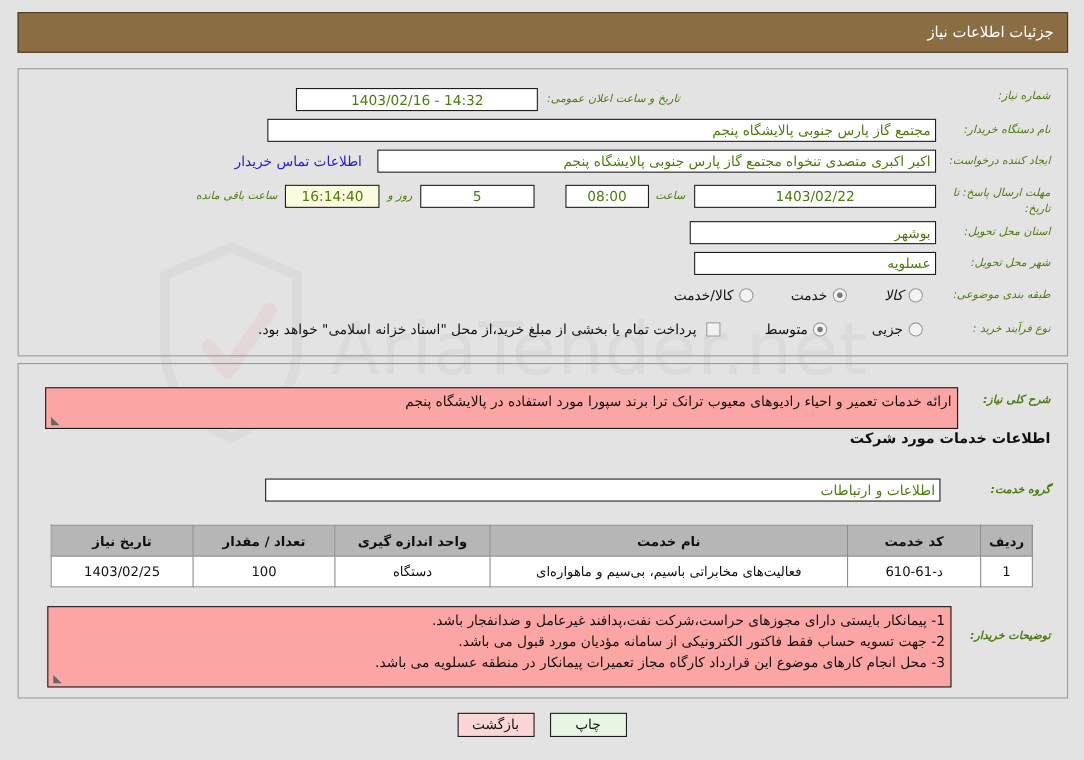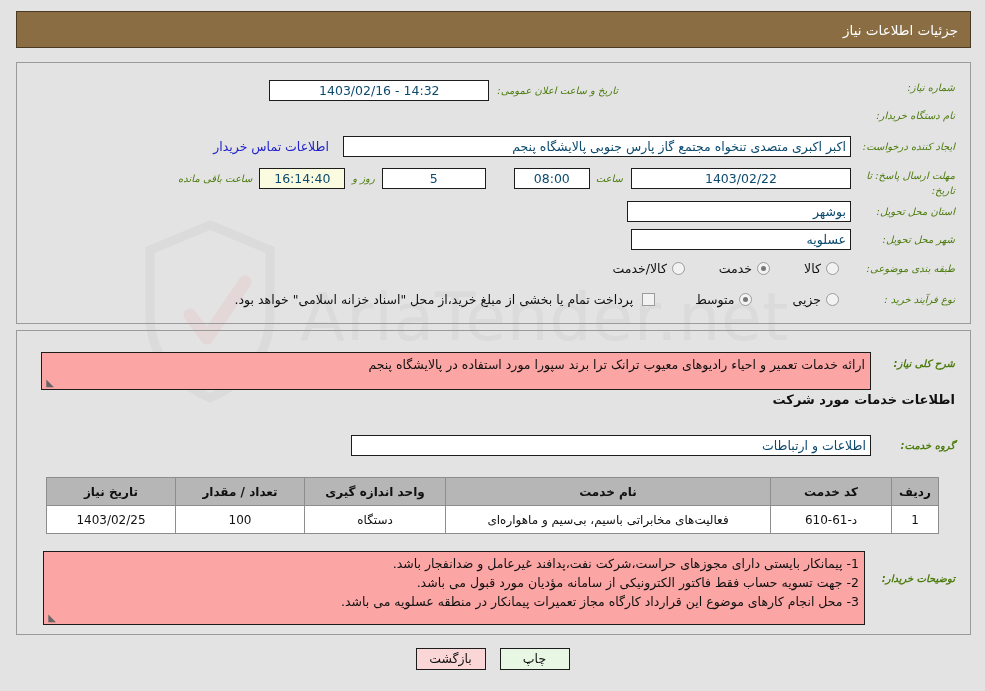--- a/index.html
+++ b/index.html
@@ -71,21 +71,21 @@
     font-style: italic;
   }
   .lbl-b { font-weight: bold; }
   .fld {
     box-sizing: border-box;
     border: 1px solid #1c1c1c;
     background: #ffffff;
     height: 21px;
     line-height: 19px;
     font-size: 12.5px;
-    color: #0c4a6e;
+    color: #4d7c0f;
     padding: 0 4px;
     text-align: center;
     overflow: hidden;
   }
   .fld.right { text-align: right; }
   .fld.yellow { background: #fbfbe0; }
   .linklike {
     color: #2222cc;
     font-size: 12.5px;
     text-decoration: none;
@@ -230,20 +230,21 @@
   <div class="row" style="right:30px; top:80px;">
     <div class="lbl" style="width:96px;">شماره نیاز:</div>
   </div>
   <div class="row" style="right:367px; top:80px;">
     <div class="lbl">تاریخ و ساعت اعلان عمومی:</div>
     <div class="fld" style="width:220px; margin-right:8px;">14:32 - 1403/02/16</div>
   </div>
 
   <div class="row" style="right:30px; top:108px;">
     <div class="lbl" style="width:96px;">نام دستگاه خریدار:</div>
+    <div class="fld right" style="width:608px; margin-right:8px;">مجتمع گاز پارس جنوبی  پالایشگاه پنجم</div>
   </div>
 
   <div class="row" style="right:30px; top:136px;">
     <div class="lbl" style="width:96px;">ایجاد کننده درخواست:</div>
     <div class="fld right" style="width:508px; margin-right:8px;">اکبر اکبری متصدی تنخواه  مجتمع گاز پارس جنوبی  پالایشگاه پنجم</div>
     <a class="linklike" style="margin-right:14px;">اطلاعات تماس خریدار</a>
   </div>
 
   <div class="row" style="right:30px; top:168px; align-items:flex-start;">
     <div class="lbl" style="width:96px; white-space:normal;">مهلت ارسال پاسخ: تا تاریخ:</div>
@@ -261,21 +262,21 @@
     <div class="fld right" style="width:224px; margin-right:8px;">بوشهر</div>
   </div>
 
   <div class="row" style="right:30px; top:229px;">
     <div class="lbl" style="width:96px;">شهر محل تحویل:</div>
     <div class="fld right" style="width:220px; margin-right:8px;">عسلویه</div>
   </div>
 
   <div class="row" style="right:30px; top:261px;">
     <div class="lbl" style="width:96px;">طبقه بندی موضوعی:</div>
-    <div class="radio-item" style="margin-right:20px;">
+    <div class="radio-item" style="margin-right:20px;font-style:italic;">
       <span class="radio"></span>
       <span class="rl">کالا</span>
     </div>
     <div class="radio-item" style="margin-right:34px;">
       <span class="radio on"></span>
       <span class="rl">خدمت</span>
     </div>
     <div class="radio-item" style="margin-right:34px;">
       <span class="radio"></span>
       <span class="rl">کالا/خدمت</span>
@@ -303,21 +304,21 @@
     <div class="ta" style="width:830px; height:38px; margin-right:6px;">
       <span>ارائه خدمات تعمیر و احیاء رادیوهای معیوب ترانک ترا برند سپورا مورد استفاده در پالایشگاه پنجم</span>
       <span class="grip">◣</span>
     </div>
   </div>
 
   <div class="sect" style="right:30px; top:392px;">اطلاعات خدمات مورد شرکت</div>
 
   <div class="row" style="right:30px; top:435px;">
     <div class="lbl lbl-b" style="width:78px;">گروه خدمت:</div>
-    <div class="fld right" style="width:520px; margin-right:6px;">اطلاعات و ارتباطات</div>
+    <div class="fld right" style="width:614px; margin-right:22px;">اطلاعات و ارتباطات</div>
   </div>
 
   <table id="svc-table">
     <thead>
       <tr>
         <th style="width:38px;">ردیف</th>
         <th style="width:112px;">کد خدمت</th>
         <th>نام خدمت</th>
         <th style="width:132px;">واحد اندازه گیری</th>
         <th style="width:120px;">تعداد / مقدار</th>

